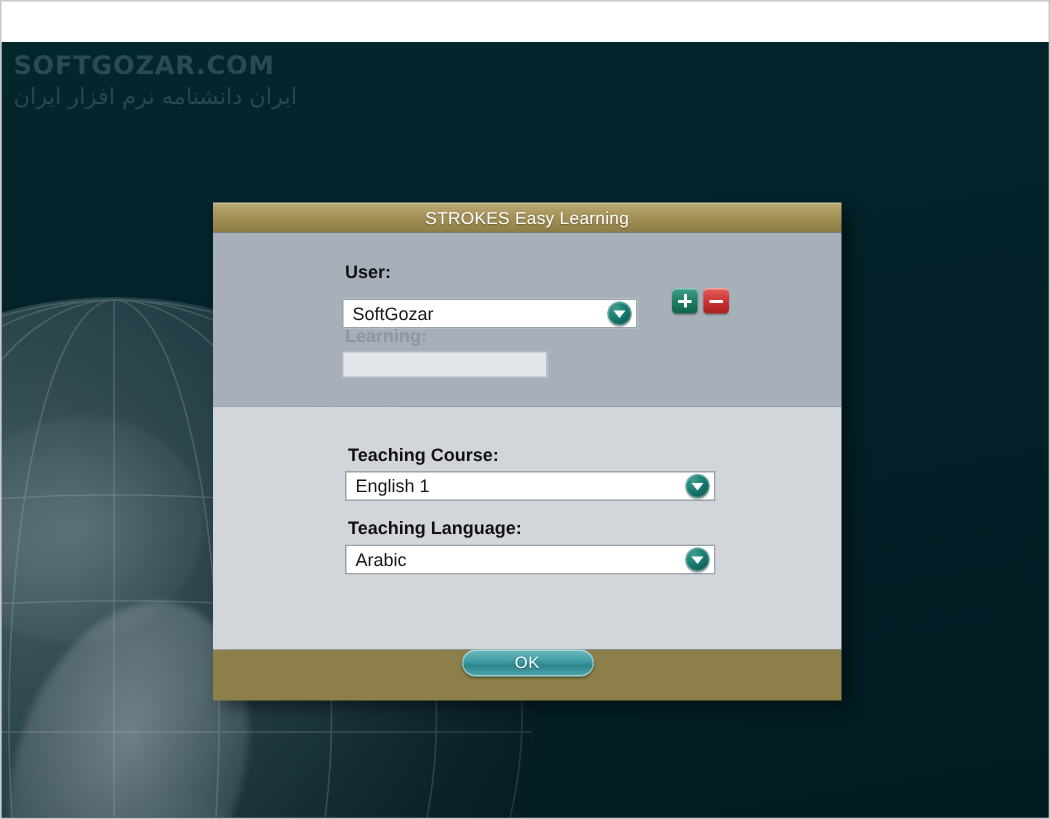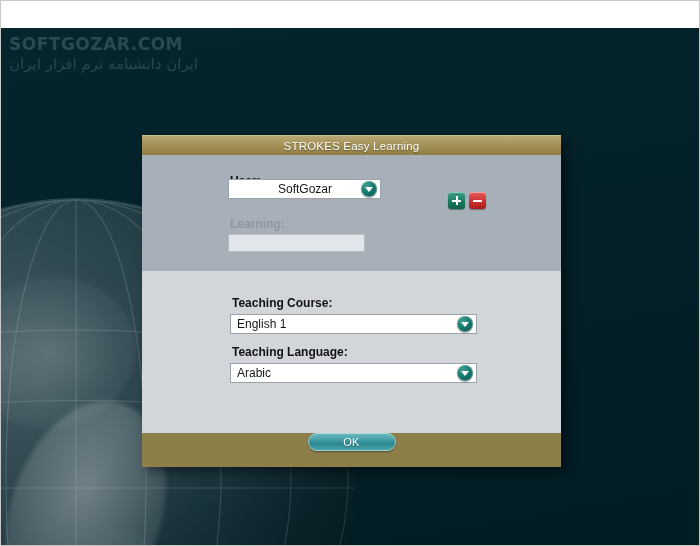--- a/index.html
+++ b/index.html
@@ -352,21 +352,21 @@
     <div class="dialog">
 
       <div class="dlg-titlebar">
         <div class="dlg-title-text">STROKES Easy Learning</div>
       </div>
 
       <div class="dlg-body-top">
 
         <span class="field-label" style="left:88px; top:19px;">User:</span>
 
-        <div class="combo" style="left:86px; top:24px; width:153px;padding-left:43px;">
+        <div class="combo" style="left:86px; top:44px; width:197px;">
           <span class="combo-value">SoftGozar</span>
           <span class="combo-arrow">
               <i></i>
             </span>
         </div>
 
         <div class="mini-btn add" style="left:306px; top:37px;">
           <span class="glyph-plus"></span>
         </div>
         <div class="mini-btn remove" style="left:327px; top:37px;">

